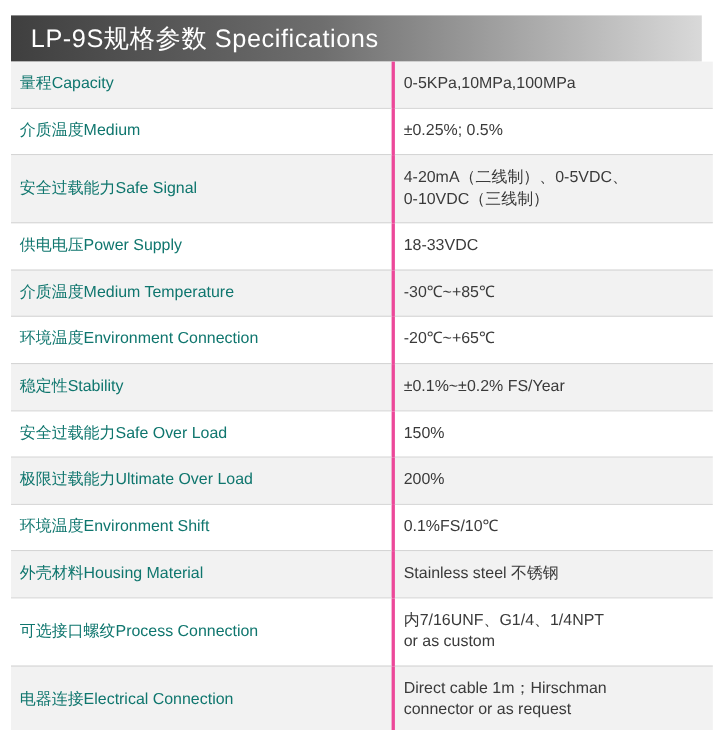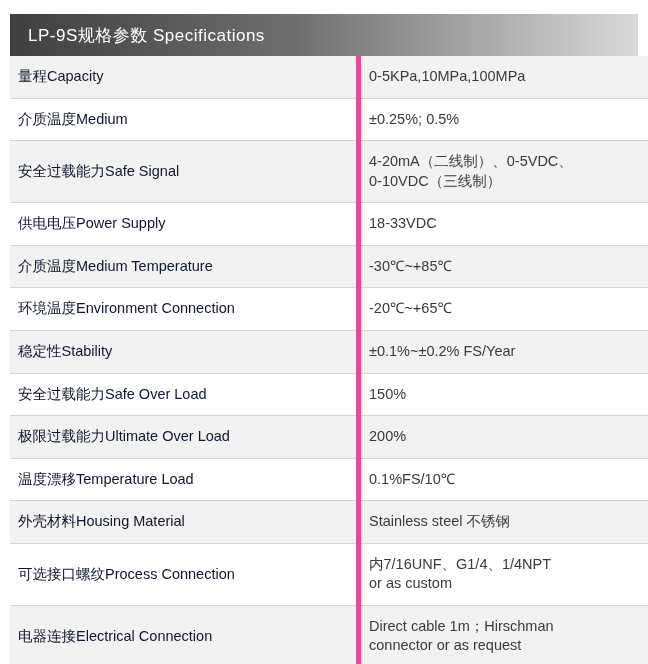--- a/index.html
+++ b/index.html
@@ -22,41 +22,41 @@
   .spec-header {
     height: 42px;
     background: linear-gradient(to right, #3f3f3f 0%, #6e6e6e 45%, #a9a9a9 75%, #d9d9d9 100%);
     display: flex;
     align-items: center;
     padding-left: 18px;
     box-sizing: border-box;
   }
   .spec-header-title {
     color: #ffffff;
-    font-size: 17px;
+    font-size: 23px;
     letter-spacing: 0.5px;
     font-weight: 400;
     white-space: nowrap;
   }
   table.spec-table {
     width: 628px;
     border-collapse: collapse;
     table-layout: fixed;
     font-size: 14.5px;
   }
   table.spec-table td {
     padding: 11px 12px 11px 8px;
     vertical-align: middle;
     line-height: 1.35;
     border-bottom: 1px solid #d5d5d5;
   }
   td.label-cell {
     width: 326px;
-    color: #0f172a;
-    border-right: 5px solid #ec4899;
+    color: #0f766e;
+    border-right: 3px solid #ec4899;
   }
   td.value-cell {
     width: 302px;
     color: #3a3a3a;
   }
   tr.row-alt td {
     background: #f2f2f2;
   }
   tr.row-plain td {
     background: #ffffff;
@@ -127,21 +127,21 @@
             <span class="val-line">150%</span>
           </td>
         </tr>
         <tr class="row-alt">
           <td class="label-cell">极限过载能力Ultimate Over Load</td>
           <td class="value-cell">
             <span class="val-line">200%</span>
           </td>
         </tr>
         <tr class="row-plain">
-          <td class="label-cell">温度漂移Temperature Load</td>
+          <td class="label-cell">环境温度Environment Shift</td>
           <td class="value-cell">
             <span class="val-line">0.1%FS/10℃</span>
           </td>
         </tr>
         <tr class="row-alt">
           <td class="label-cell">外壳材料Housing Material</td>
           <td class="value-cell">
             <span class="val-line">Stainless steel 不锈钢</span>
           </td>
         </tr>

